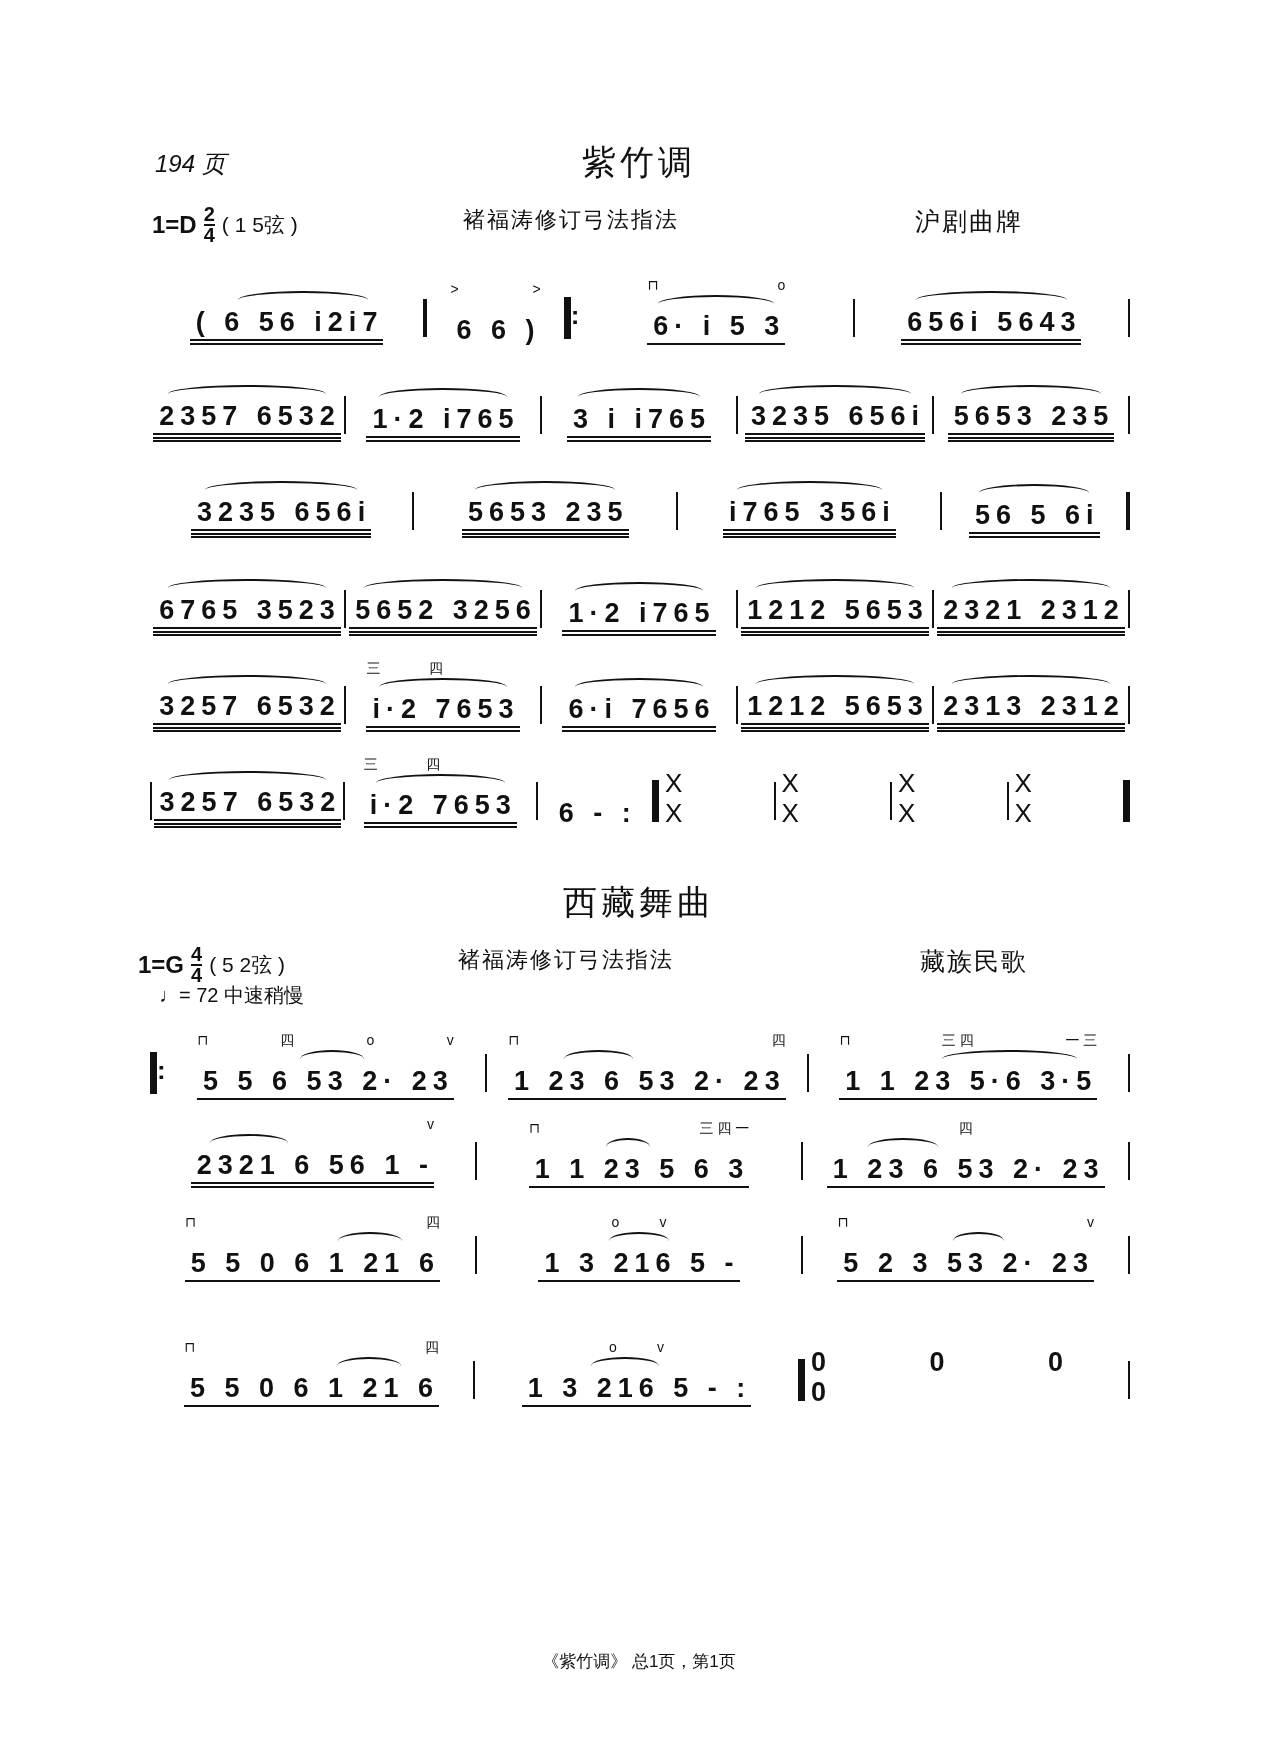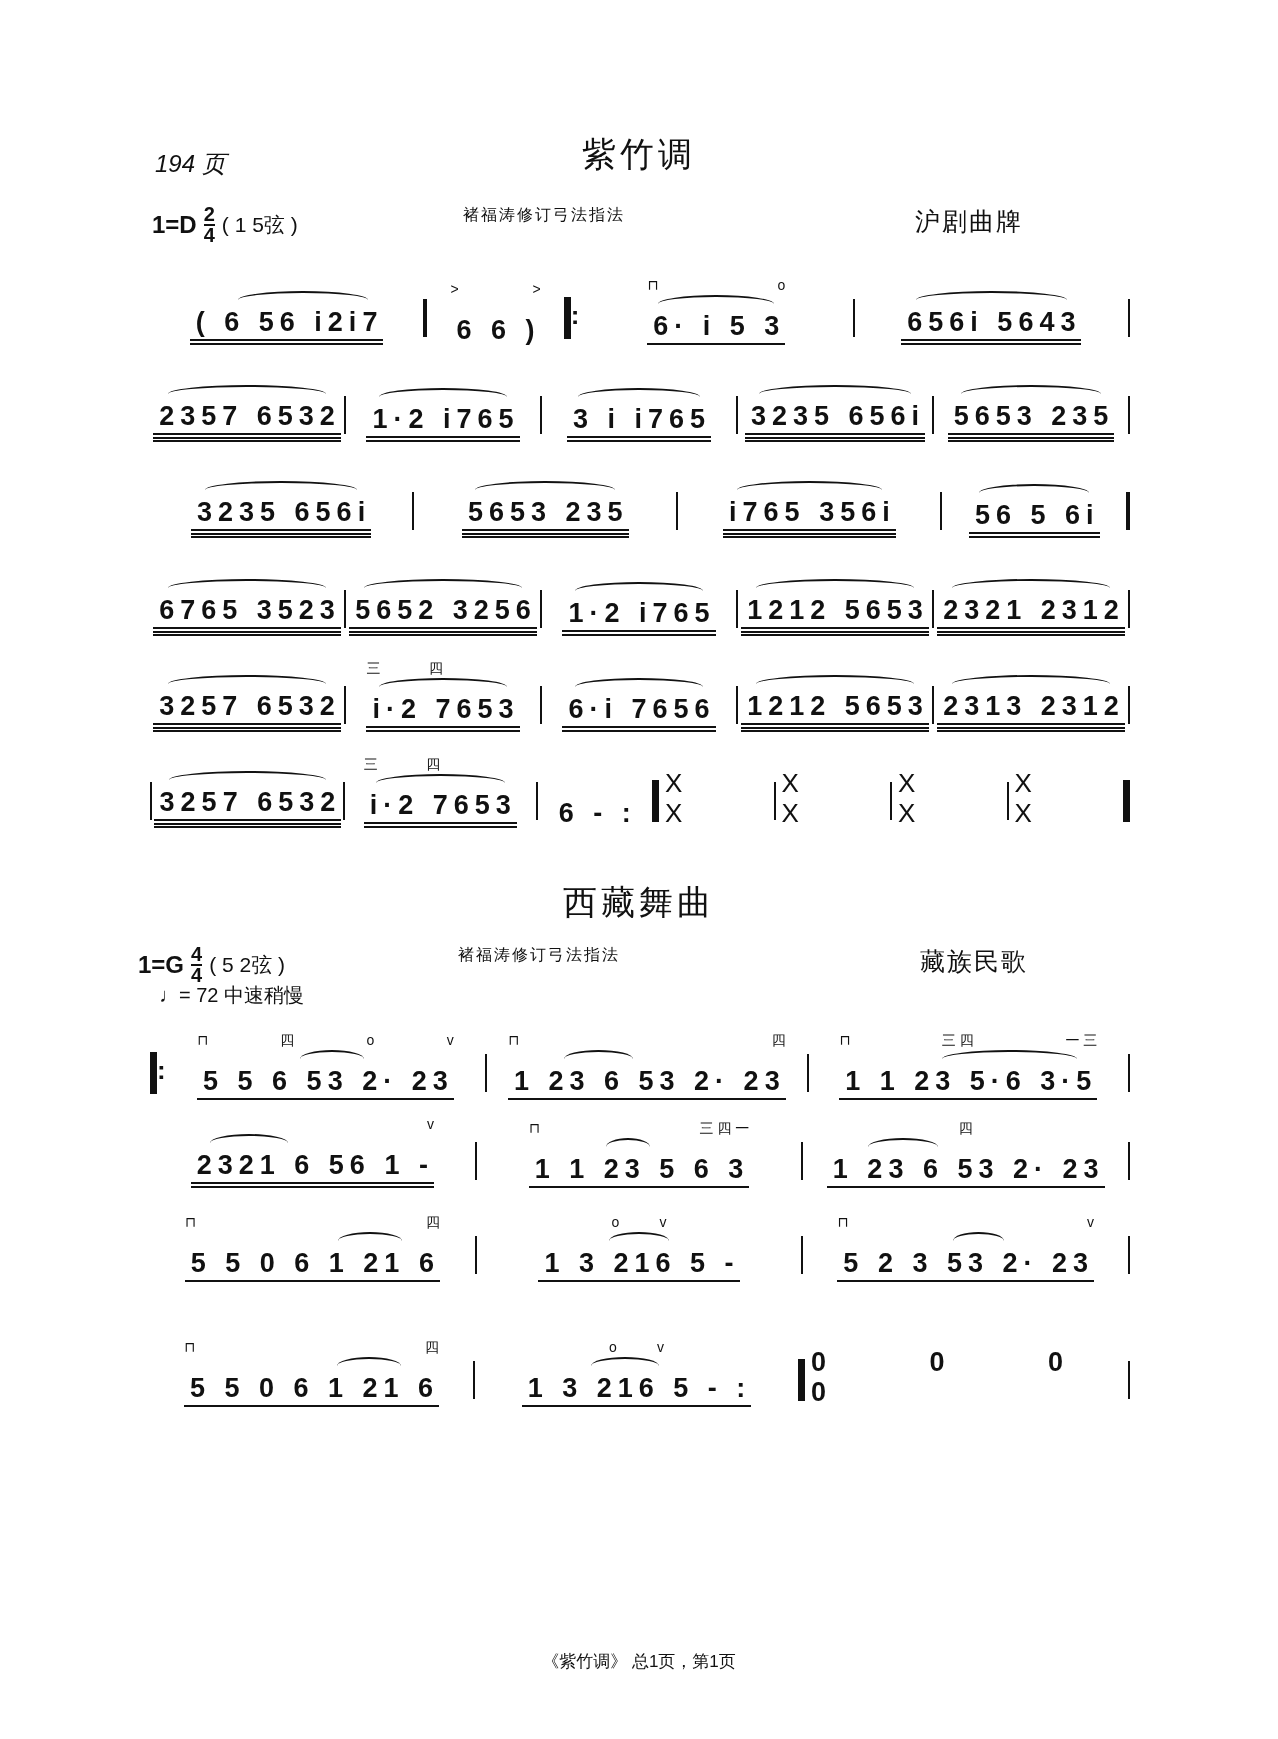--- a/index.html
+++ b/index.html
@@ -3,21 +3,21 @@
 <meta charset="utf-8">
 <style>
   html,body{margin:0;padding:0;background:#fff;}
   body{width:1278px;height:1739px;position:relative;overflow:hidden;font-family:"Liberation Sans","DejaVu Sans",sans-serif;color:#111;}
   .abs{position:absolute;}
   .page-no{left:155px;top:148px;font-size:24px;font-style:italic;}
   .title{left:0;width:1278px;text-align:center;font-size:34px;letter-spacing:4px;font-family:"DejaVu Sans",sans-serif;}
   .key{font-weight:bold;font-size:24px;display:flex;align-items:center;gap:4px;}
   .frac{display:inline-flex;flex-direction:column;align-items:center;line-height:19px;font-size:20px;font-weight:bold;margin:0 3px;}
   .frac span:first-child{border-bottom:2px solid #111;}
-  .editor{font-size:16px;letter-spacing:2px;font-family:Liberation Mono, monospace;}
+  .editor{font-size:22px;letter-spacing:2px;font-family:Liberation Mono, monospace;}
   .origin{font-size:25px;letter-spacing:2px;font-family:"DejaVu Sans",sans-serif;}
   .row{position:absolute;left:150px;width:980px;height:70px;display:flex;align-items:flex-end;}
   .m{display:flex;align-items:flex-end;justify-content:space-around;flex:1;height:70px;position:relative;}
   .bar{width:2px;height:38px;background:#111;margin-bottom:8px;align-self:flex-end;}
   .dbar{width:7px;height:42px;border-left:2px solid #111;border-right:5px solid #111;box-sizing:border-box;margin-bottom:6px;}
   .rep{font-size:26px;font-weight:bold;margin-bottom:14px;}
   .grp{display:flex;flex-direction:column;align-items:center;position:relative;padding-top:28px;}
   .slur{position:absolute;top:12px;left:8%;right:8%;height:16px;border-top:2px solid #111;border-radius:50% 50% 0 0;}
   .marks{position:absolute;top:-6px;left:0;right:0;display:flex;justify-content:space-between;font-size:14px;}
   .notes{font-size:27px;font-weight:bold;letter-spacing:6px;line-height:30px;padding-left:6px;}
@@ -26,21 +26,21 @@
   .ul3{width:100%;height:9px;border-top:2px solid #111;border-bottom:2px solid #111;box-sizing:border-box;margin-top:2px;position:relative;}
   .ul3::after{content:"";position:absolute;left:0;right:0;top:1.5px;height:2px;background:#111;}
   .footer{left:0;width:1278px;text-align:center;top:1650px;font-size:17px;}
   .x{font-size:26px;font-weight:normal;letter-spacing:40px;}
 </style>
 </head>
 <body>
 
 <div class="abs page-no">194 页</div>
 
-<div class="abs title" style="top:132px;">紫竹调</div>
+<div class="abs title" style="top:140px;">紫竹调</div>
 <div class="abs key" style="left:152px;top:205px;">
   <span>1=D</span>
   <span class="frac">
       <span>2</span>
       <span>4</span>
     </span>
   <span style="font-weight:normal;font-size:21px;">( 1 5弦 )</span>
 </div>
 <div class="abs editor" style="left:463px;top:205px;">褚福涛修订弓法指法</div>
 <div class="abs origin" style="left:915px;top:205px;">沪剧曲牌</div>

